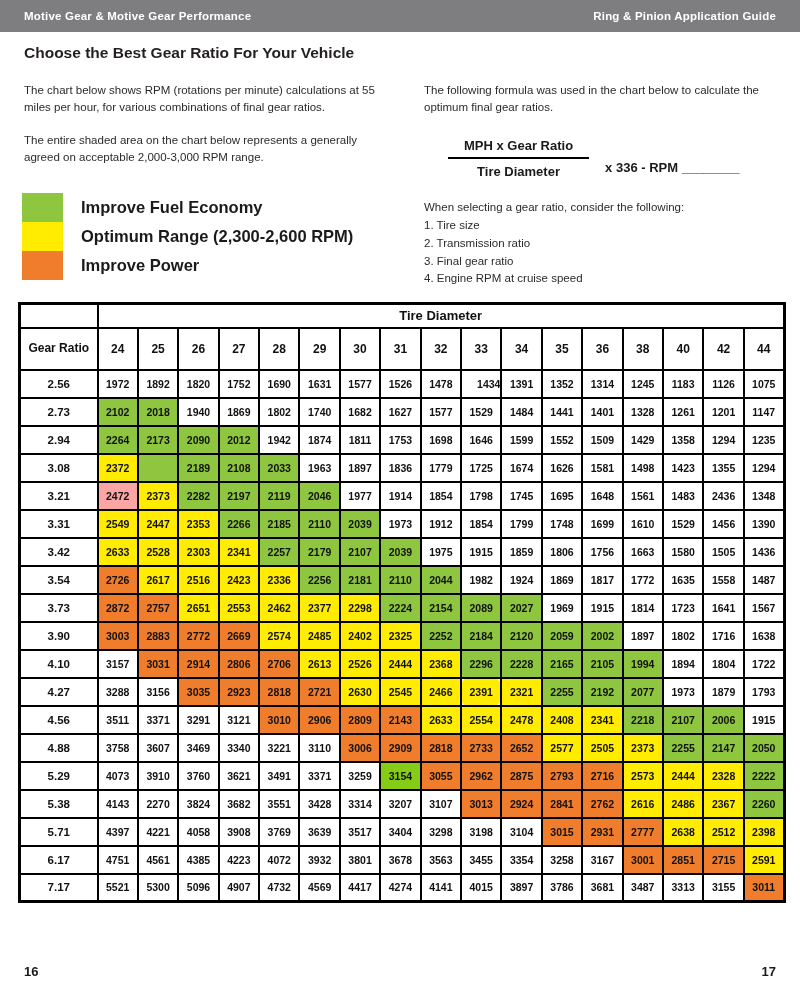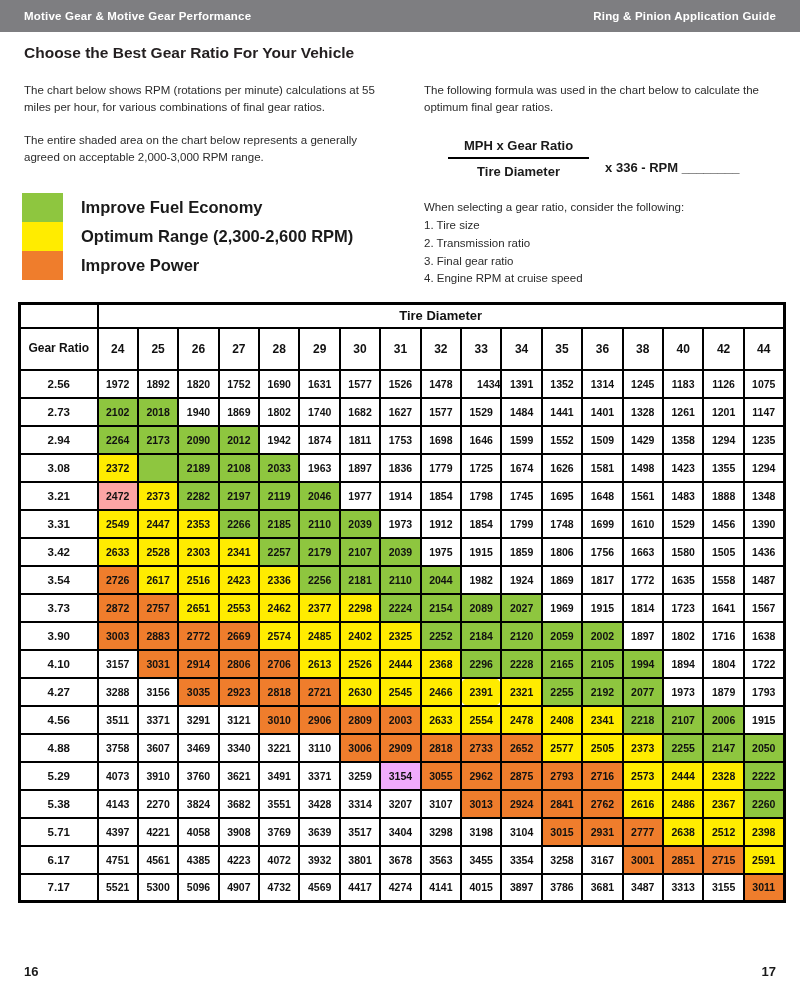--- a/index.html
+++ b/index.html
@@ -314,21 +314,21 @@
           <td style="background: rgb(142, 198, 63);">2046</td>
           <td style="background: rgb(255, 255, 255);">1977</td>
           <td style="background: rgb(255, 255, 255);">1914</td>
           <td style="background: rgb(255, 255, 255);">1854</td>
           <td style="background: rgb(255, 255, 255);">1798</td>
           <td style="background: rgb(255, 255, 255);">1745</td>
           <td style="background: rgb(255, 255, 255);">1695</td>
           <td style="background: rgb(255, 255, 255);">1648</td>
           <td style="background: rgb(255, 255, 255);">1561</td>
           <td style="background: rgb(255, 255, 255);">1483</td>
-          <td style="background: rgb(255, 255, 255);">1888</td>
+          <td style="background: rgb(255, 255, 255);">2436</td>
           <td style="background: rgb(255, 255, 255);">1348</td>
         </tr>
         <tr>
           <td class="ratio-cell">3.31</td>
           <td style="background: rgb(255, 236, 0);">2549</td>
           <td style="background: rgb(255, 236, 0);">2447</td>
           <td style="background: rgb(255, 236, 0);">2353</td>
           <td style="background: rgb(142, 198, 63);">2266</td>
           <td style="background: rgb(142, 198, 63);">2185</td>
           <td style="background: rgb(142, 198, 63);">2110</td>
@@ -466,21 +466,21 @@
         </tr>
         <tr>
           <td class="ratio-cell">4.56</td>
           <td style="background: rgb(255, 255, 255);">3511</td>
           <td style="background: rgb(255, 255, 255);">3371</td>
           <td style="background: rgb(255, 255, 255);">3291</td>
           <td style="background: rgb(255, 255, 255);">3121</td>
           <td style="background: rgb(239, 125, 44);">3010</td>
           <td style="background: rgb(239, 125, 44);">2906</td>
           <td style="background: rgb(239, 125, 44);">2809</td>
-          <td style="background: rgb(239, 125, 44);">2003</td>
+          <td style="background: rgb(239, 125, 44);">2143</td>
           <td style="background: rgb(255, 236, 0);">2633</td>
           <td style="background: rgb(255, 236, 0);">2554</td>
           <td style="background: rgb(255, 236, 0);">2478</td>
           <td style="background: rgb(255, 236, 0);">2408</td>
           <td style="background: rgb(255, 236, 0);">2341</td>
           <td style="background: rgb(142, 198, 63);">2218</td>
           <td style="background: rgb(142, 198, 63);">2107</td>
           <td style="background: rgb(142, 198, 63);">2006</td>
           <td style="background: rgb(255, 255, 255);">1915</td>
         </tr>
@@ -506,21 +506,21 @@
         </tr>
         <tr>
           <td class="ratio-cell">5.29</td>
           <td style="background: rgb(255, 255, 255);">4073</td>
           <td style="background: rgb(255, 255, 255);">3910</td>
           <td style="background: rgb(255, 255, 255);">3760</td>
           <td style="background: rgb(255, 255, 255);">3621</td>
           <td style="background: rgb(255, 255, 255);">3491</td>
           <td style="background: rgb(255, 255, 255);">3371</td>
           <td style="background: rgb(255, 255, 255);">3259</td>
-          <td style="background: #f0abfc;">3154</td>
+          <td style="background: #84cc16;">3154</td>
           <td style="background: rgb(239, 125, 44);">3055</td>
           <td style="background: rgb(239, 125, 44);">2962</td>
           <td style="background: rgb(239, 125, 44);">2875</td>
           <td style="background: rgb(239, 125, 44);">2793</td>
           <td style="background: rgb(239, 125, 44);">2716</td>
           <td style="background: rgb(255, 236, 0);">2573</td>
           <td style="background: rgb(255, 236, 0);">2444</td>
           <td style="background: rgb(255, 236, 0);">2328</td>
           <td style="background: rgb(142, 198, 63);">2222</td>
         </tr>

